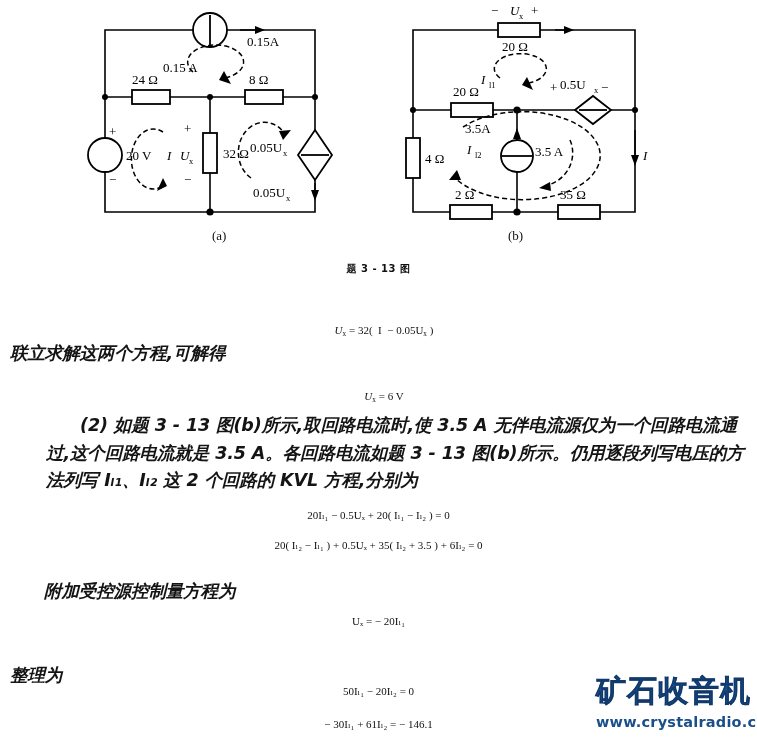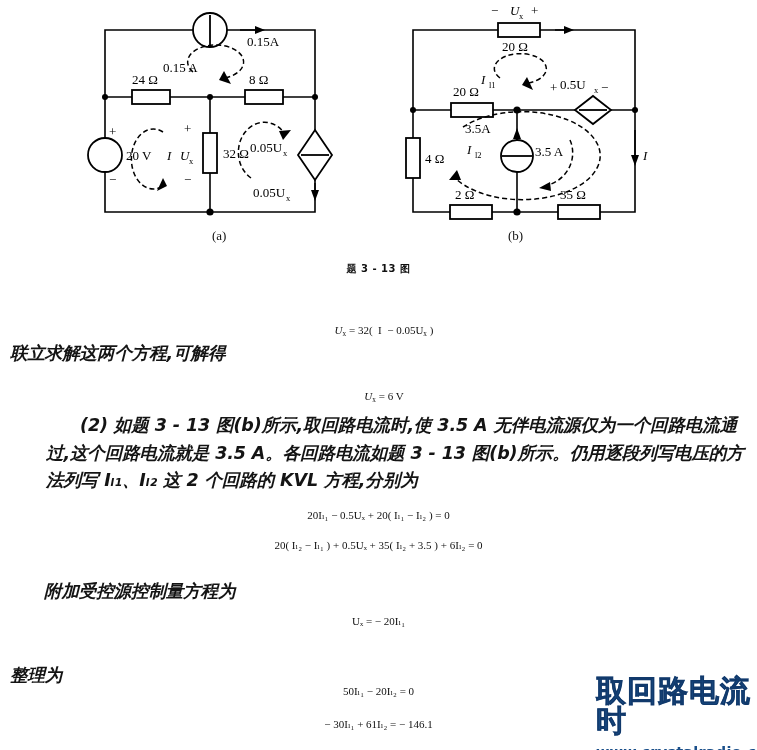--- a/index.html
+++ b/index.html
@@ -295,15 +295,15 @@
 
 <div class="body-block" style="top:685px;">
   <div class="eq">50Iₗ₁ − 20Iₗ₂ = 0</div>
 </div>
 
 <div class="body-block" style="top:718px;">
   <div class="eq">− 30Iₗ₁ + 61Iₗ₂ = − 146.1</div>
 </div>
 
 <div id="watermark">
-  <div id="wm-cn">取回路电流时</div>
+  <div id="wm-cn">矿石收音机</div>
   <div id="wm-url">www.crystalradio.cn</div>
 </div>
 
 </body></html>

